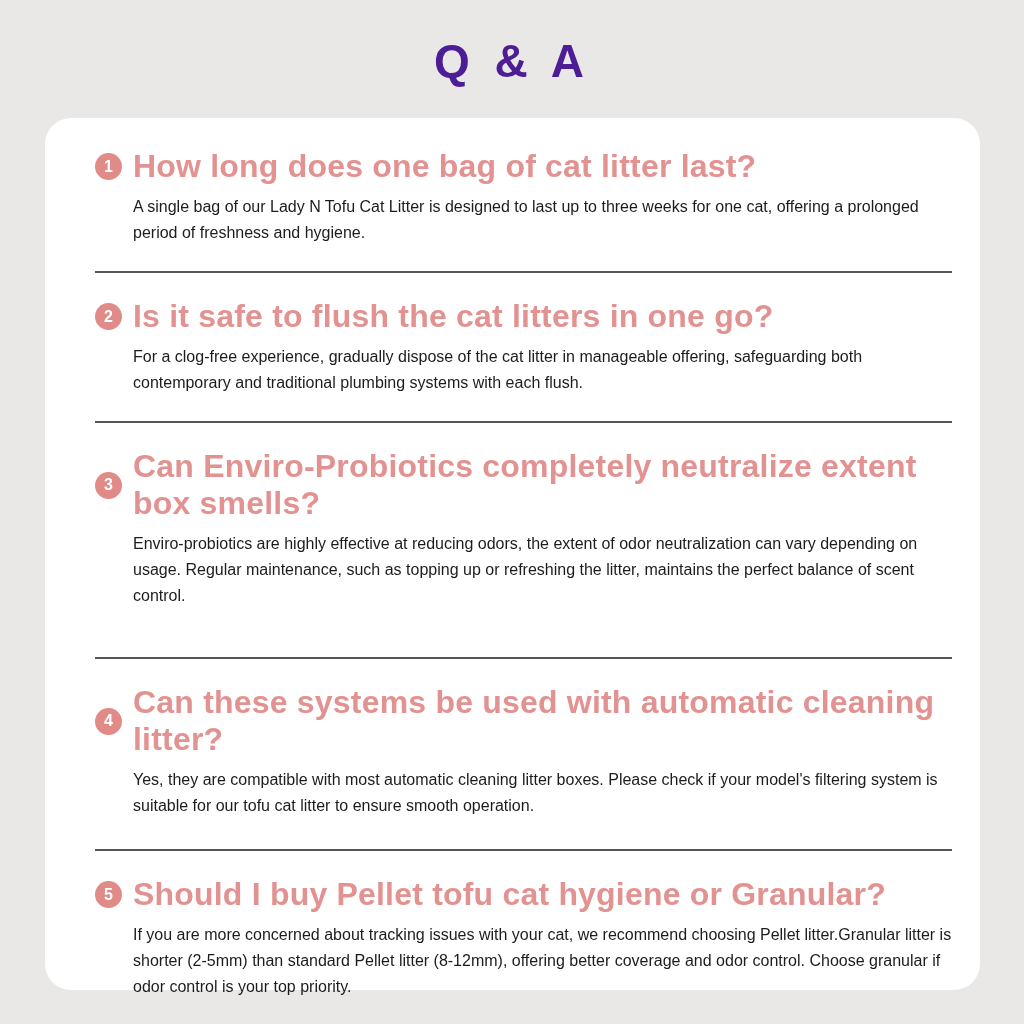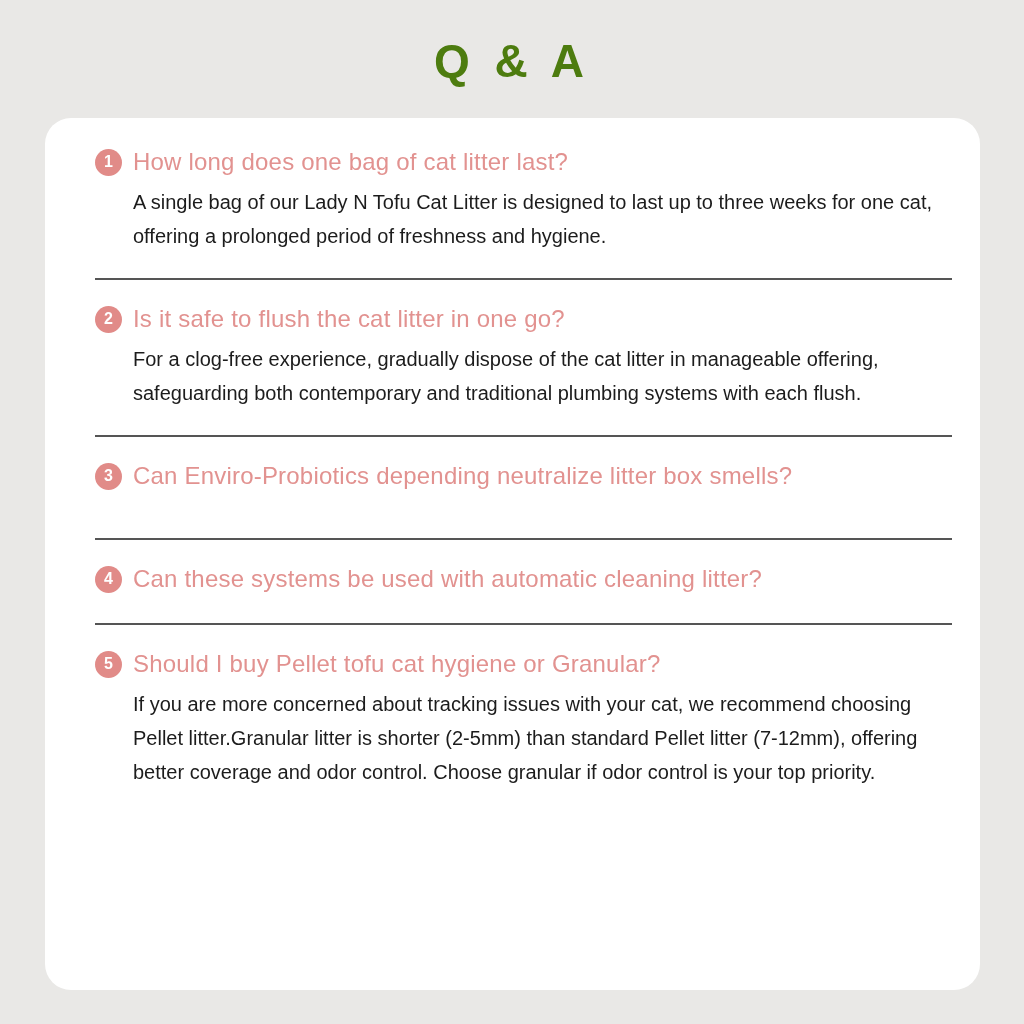--- a/index.html
+++ b/index.html
@@ -12,21 +12,21 @@
     background: #e9e8e6;
     font-family: "Liberation Sans", sans-serif;
     position: relative;
     overflow: hidden;
   }
   .page-title {
     text-align: center;
     padding-top: 34px;
     font-size: 46px;
     font-weight: bold;
-    color: #4d7c0f;
+    color: #4c1d95;
     letter-spacing: 6px;
   }
   .card {
     position: absolute;
     left: 45px;
     top: 118px;
     width: 935px;
     height: 872px;
     background: #ffffff;
     border-radius: 26px;
@@ -48,29 +48,30 @@
     background: #e18b88;
     color: #ffffff;
     font-size: 16px;
     font-weight: bold;
     display: flex;
     align-items: center;
     justify-content: center;
     line-height: 1;
   }
   .question {
-    font-size: 24px;
+    font-size: 32px;
     color: #e29290;
     letter-spacing: 0.2px;
+    font-weight: bold;
   }
   .answer {
     margin: 0 0 0 38px;
     max-width: 822px;
-    font-size: 20px;
-    line-height: 34px;
+    font-size: 16px;
+    line-height: 26px;
     color: #1c1c1c;
   }
   .divider {
     border: none;
     border-top: 2px solid #555555;
     margin: 25px 0 25px 0;
     width: 857px;
   }
   .divider.gap-lg {
     margin-top: 48px;
@@ -92,46 +93,48 @@
       <div class="question">How long does one bag of cat litter last?</div>
     </div>
     <p class="answer">A single bag of our Lady N Tofu Cat Litter is designed to last up to three weeks for one cat, offering a prolonged period of freshness and hygiene.</p>
   </div>
 
   <hr class="divider">
 
   <div class="faq-section">
     <div class="q-row">
       <div class="badge">2</div>
-      <div class="question">Is it safe to flush the cat litter in one go?</div>
+      <div class="question">Is it safe to flush the cat litters in one go?</div>
     </div>
     <p class="answer">For a clog-free experience, gradually dispose of the cat litter in manageable offering, safeguarding both contemporary and traditional plumbing systems with each flush.</p>
   </div>
 
   <hr class="divider">
 
   <div class="faq-section">
     <div class="q-row">
       <div class="badge">3</div>
-      <div class="question">Can Enviro-Probiotics depending neutralize litter box smells?</div>
+      <div class="question">Can Enviro-Probiotics completely neutralize extent box smells?</div>
     </div>
+    <p class="answer">Enviro-probiotics are highly effective at reducing odors, the extent of odor neutralization can vary depending on usage. Regular maintenance, such as topping up or refreshing the litter, maintains the perfect balance of scent control.</p>
   </div>
 
   <hr class="divider gap-lg">
 
   <div class="faq-section">
     <div class="q-row">
       <div class="badge">4</div>
       <div class="question">Can these systems be used with automatic cleaning litter?</div>
     </div>
+    <p class="answer">Yes, they are compatible with most automatic cleaning litter boxes. Please check if your model's filtering system is suitable for our tofu cat litter to ensure smooth operation.</p>
   </div>
 
   <hr class="divider gap-md">
 
   <div class="faq-section">
     <div class="q-row">
       <div class="badge">5</div>
       <div class="question">Should I buy Pellet tofu cat hygiene or Granular?</div>
     </div>
-    <p class="answer">If you are more concerned about tracking issues with your cat, we recommend choosing Pellet litter.Granular litter is shorter (2-5mm) than standard Pellet litter (7-12mm), offering better coverage and odor control. Choose granular if odor control is your top priority.</p>
+    <p class="answer">If you are more concerned about tracking issues with your cat, we recommend choosing Pellet litter.Granular litter is shorter (2-5mm) than standard Pellet litter (8-12mm), offering better coverage and odor control. Choose granular if odor control is your top priority.</p>
   </div>
 
 </div>
 
 </body></html>

